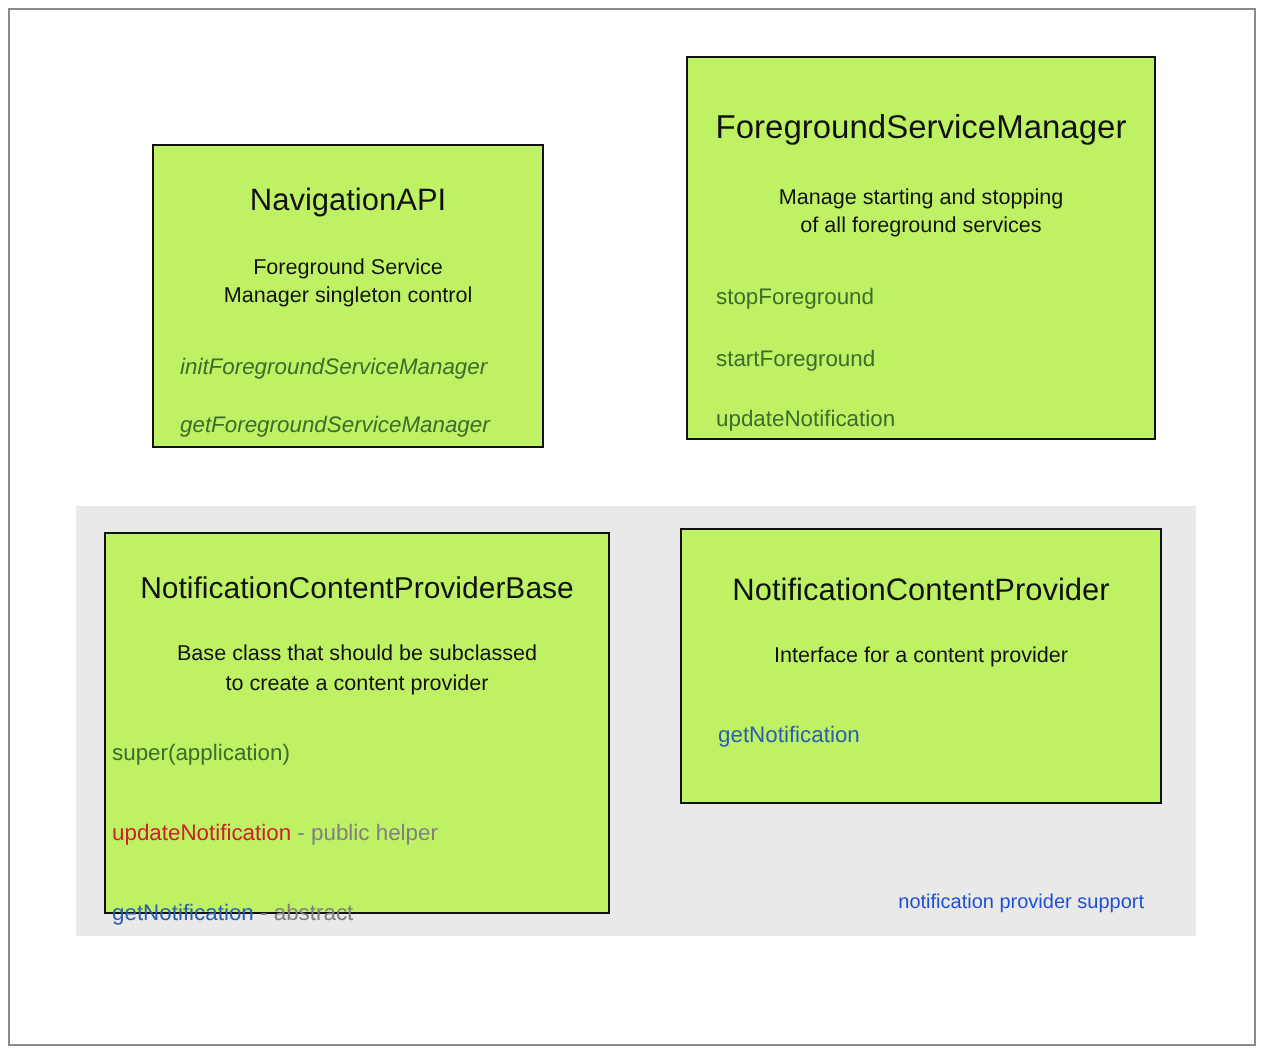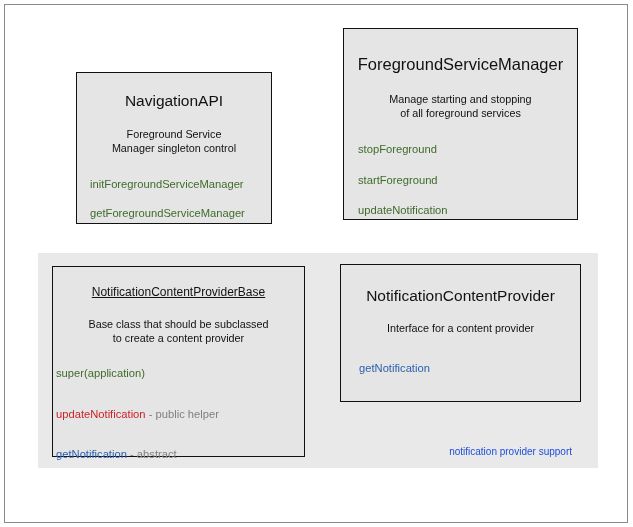--- a/index.html
+++ b/index.html
@@ -39,21 +39,21 @@
   .group-label {
     position: absolute;
     right: 26px;
     bottom: 11px;
     font-size: 10px;
     color: #1d4ed8;
     white-space: nowrap;
   }
   .class-box {
     position: absolute;
-    background: #e5e5e5;
+    background: #bef264;
     border: 1.4px solid #111111;
     box-sizing: border-box;
     padding: 0;
   }
   .box-title {
     text-align: center;
     font-size: 15.5px;
     color: #111111;
     line-height: 1.15;
     white-space: nowrap;
@@ -77,35 +77,35 @@
   .m-red   { color: #cc2127; }
   .m-blue  { color: #2b5fae; }
   .m-note  { color: #808080; }
 
   
   #box-navigation-api {
     left: 76px; top: 72px; width: 196px; height: 152px;
   }
   #box-navigation-api .box-title { margin-top: 19px; }
   #box-navigation-api .box-desc  { margin-top: 17px; }
-  #box-navigation-api .member-list { margin-top: 24px; padding-left: 13px; }
+  #box-navigation-api .member-list { margin-top: 24px; padding-left: 13px; font-style: italic; }
   #box-navigation-api .member + .member { margin-top: 17px; }
 
   #box-foreground-service-manager {
     left: 343px; top: 28px; width: 235px; height: 192px;
   }
   #box-foreground-service-manager .box-title { margin-top: 26px; font-size: 16.5px; }
   #box-foreground-service-manager .box-desc  { margin-top: 18px; }
   #box-foreground-service-manager .member-list { margin-top: 24px; padding-left: 14px; }
   #box-foreground-service-manager .member + .member { margin-top: 19px; }
 
   #box-notification-content-provider-base {
     left: 52px; top: 266px; width: 253px; height: 191px;
   }
-  #box-notification-content-provider-base .box-title { margin-top: 19px; font-size: 12px; text-decoration: underline; }
+  #box-notification-content-provider-base .box-title { margin-top: 19px; font-size: 15px; }
   #box-notification-content-provider-base .box-desc  { margin-top: 17px; }
   #box-notification-content-provider-base .member-list { margin-top: 23px; padding-left: 3px; }
   #box-notification-content-provider-base .member + .member { margin-top: 29px; }
 
   #box-notification-content-provider {
     left: 340px; top: 264px; width: 241px; height: 138px;
   }
   #box-notification-content-provider .box-title { margin-top: 22px; font-size: 15.5px; }
   #box-notification-content-provider .box-desc  { margin-top: 16px; }
   #box-notification-content-provider .member-list { margin-top: 28px; padding-left: 18px; }

